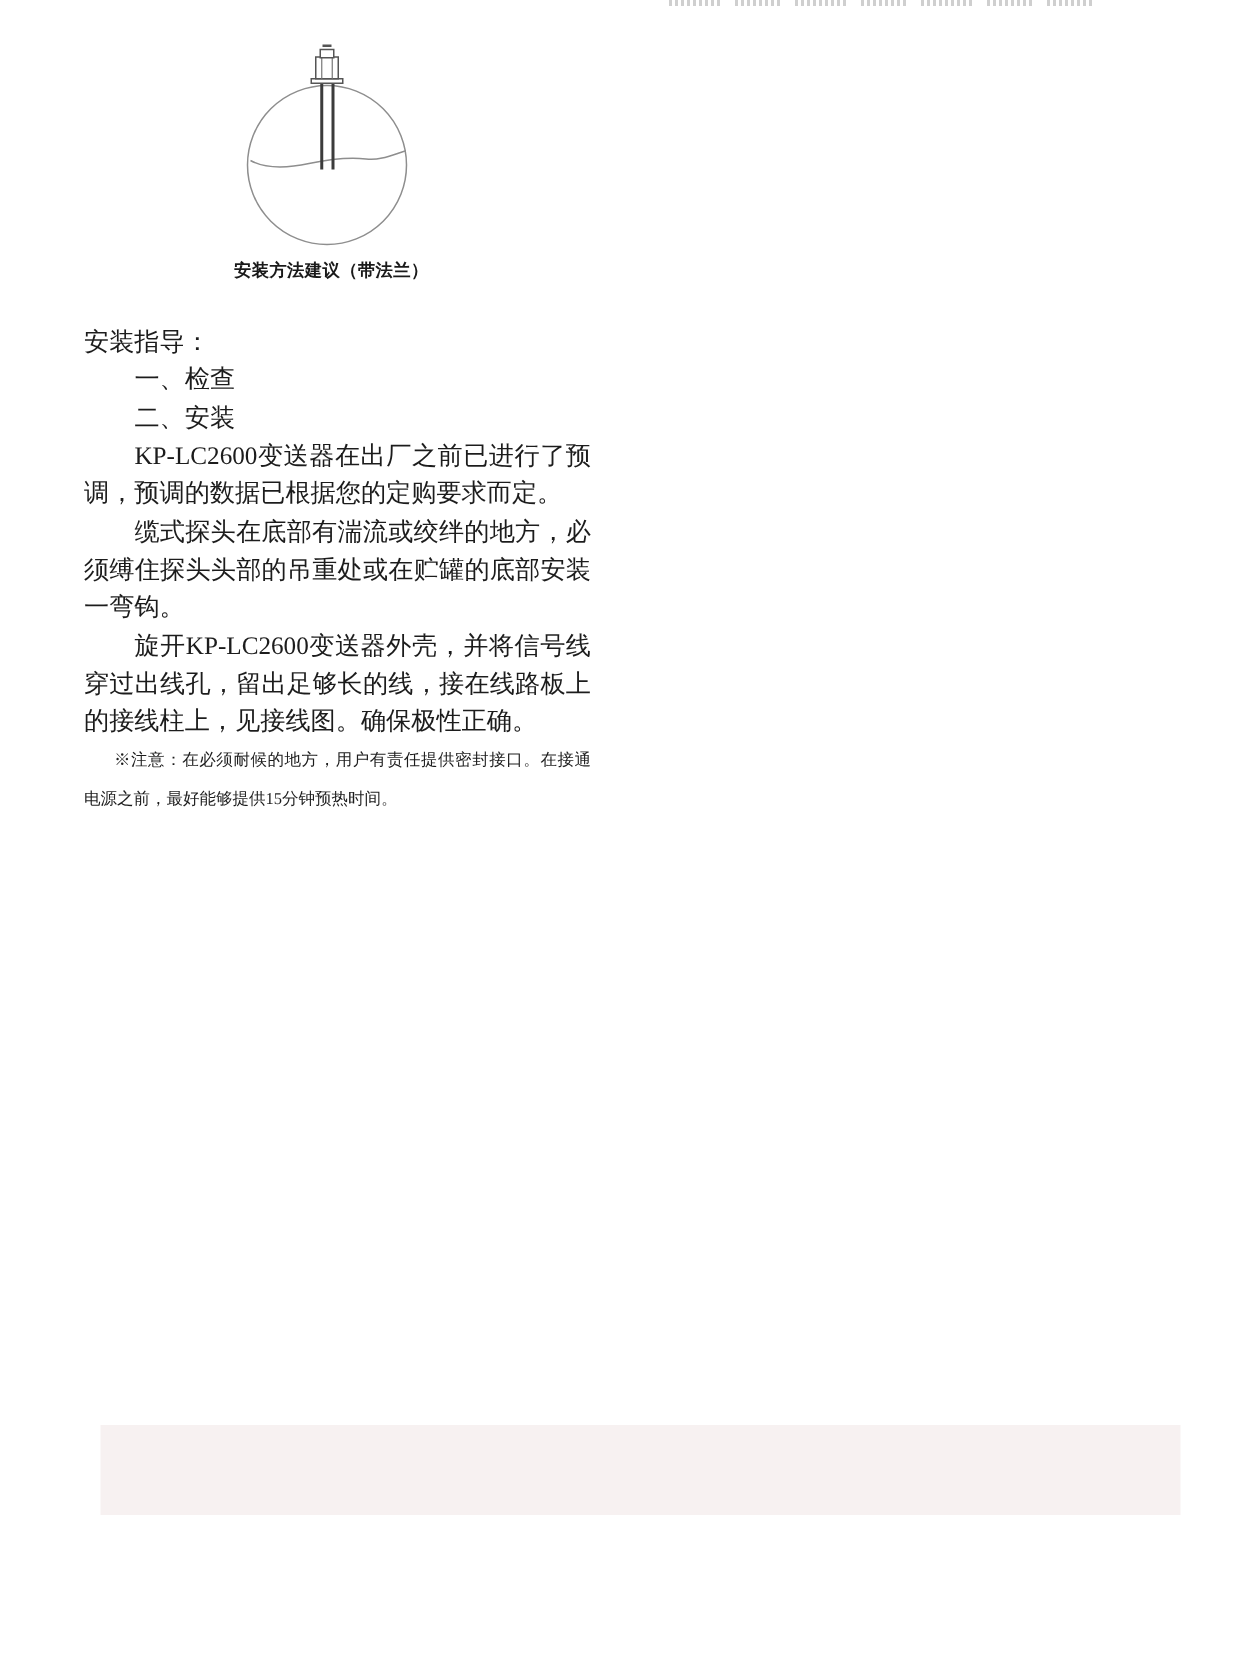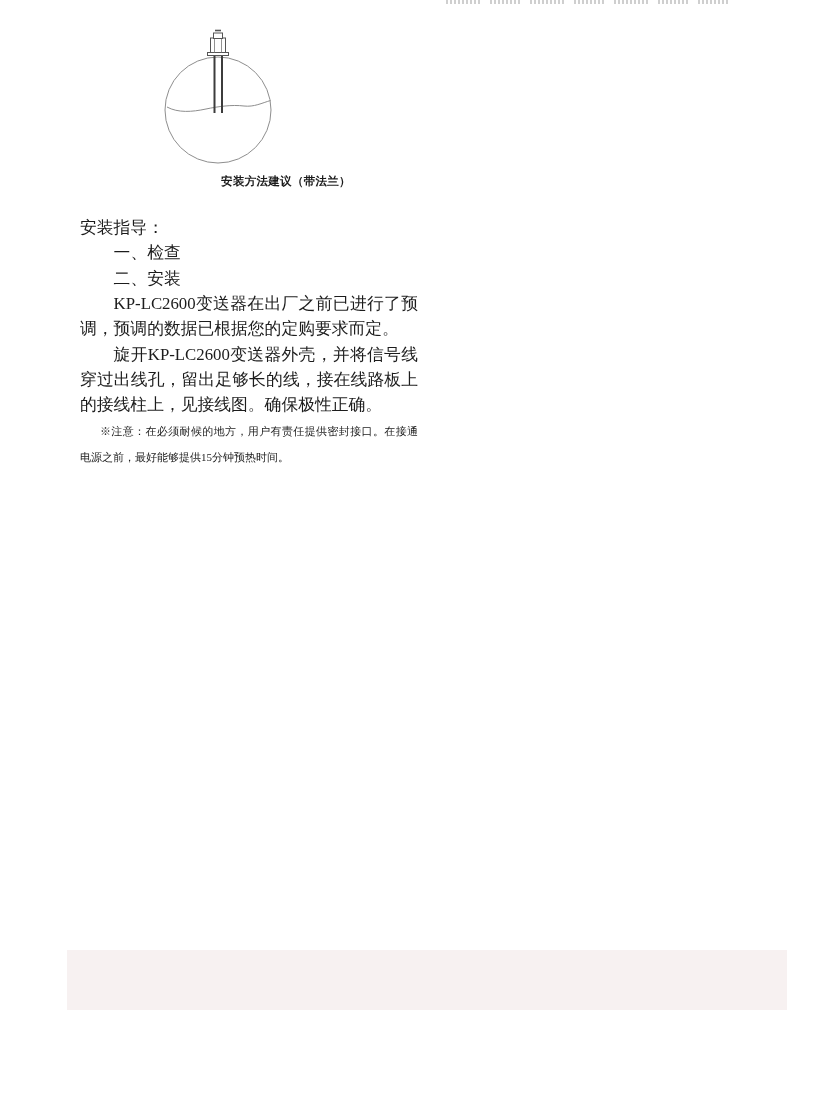--- a/index.html
+++ b/index.html
@@ -41,27 +41,26 @@
     position: absolute;
     left: 156px;
     top: 175px;
     width: 260px;
     font-size: 11.5px;
     line-height: 13px;
     font-weight: bold;
     color: #1a1a1a;
     letter-spacing: 0.3px;
     white-space: nowrap;
-    text-align: center;
   }
 
   
   .content {
     position: absolute;
-    left: 80px;
+    left: 56px;
     top: 215px;
     width: 338px;
     color: #1c1c1c;
   }
   .para {
     font-size: 16.8px;
     line-height: 25.35px;
     text-align: justify;
     text-indent: 2em;
     letter-spacing: 0;
@@ -110,19 +109,20 @@
     </svg>
   </div>
 
   <div class="figure-caption">安装方法建议（带法兰）</div>
 
   <div class="content">
     <div class="para noindent">安装指导：</div>
     <div class="para">一、检查</div>
     <div class="para">二、安装</div>
     <div class="para">KP-LC2600变送器在出厂之前已进行了预调，预调的数据已根据您的定购要求而定。</div>
+    <div class="para">缆式探头在底部有湍流或绞绊的地方，必须缚住探头头部的吊重处或在贮罐的底部安装一弯钩。</div>
     <div class="para">旋开KP-LC2600变送器外壳，并将信号线穿过出线孔，留出足够长的线，接在线路板上的接线柱上，见接线图。确保极性正确。</div>
     <div class="para small">※注意：在必须耐候的地方，用户有责任提供密封接口。在接通电源之前，最好能够提供15分钟预热时间。</div>
   </div>
 
   <div class="footer-band" style="background: rgb(247, 241, 241);"></div>
 
 </div>
 
 </body></html>

